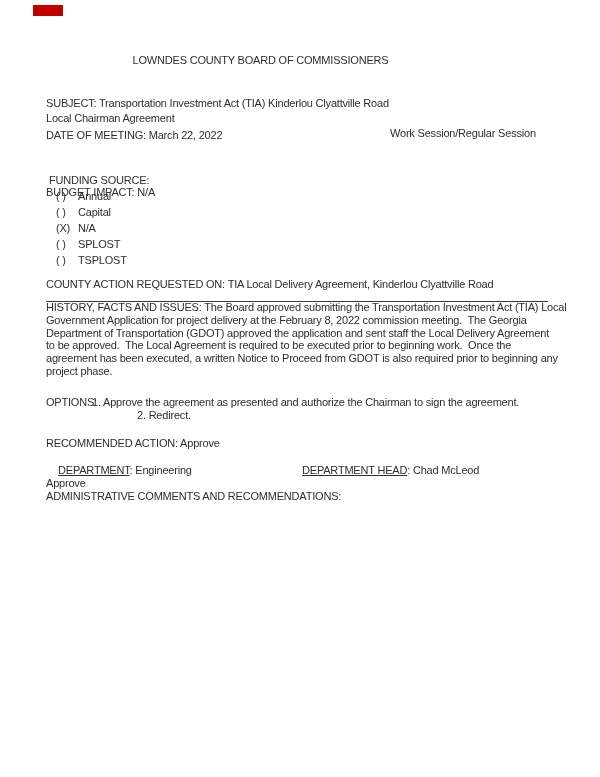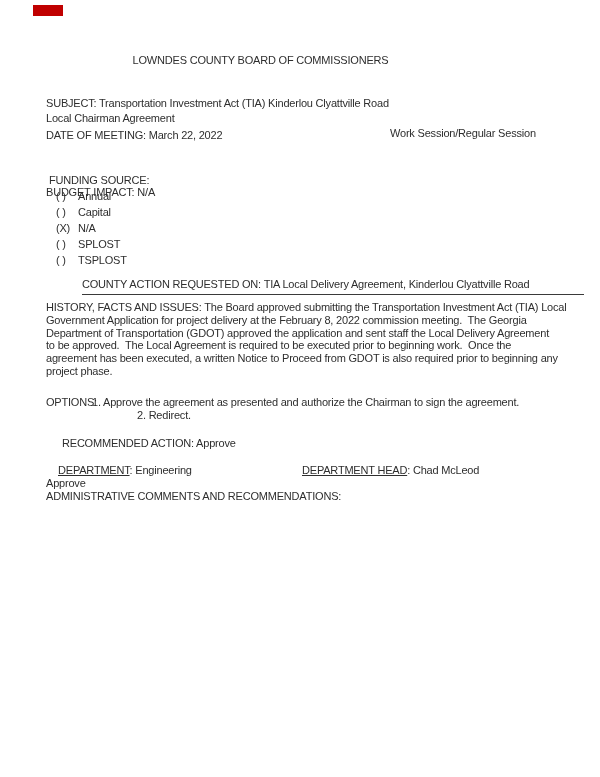--- a/index.html
+++ b/index.html
@@ -32,23 +32,22 @@
   .subject-block {
     position: absolute;
     left: 46px; top: 96px;
     width: 480px;
     line-height: 15px;
   }
   .county-action {
     position: absolute;
     left: 46px; top: 278px;
     width: 502px;
-    padding-bottom: 3px;
+    padding-bottom: 10px;
     border-bottom: 1.5px solid #3a3a3a;
-    margin-left: 36px;
   }
   .history {
     position: absolute;
     left: 46px; top: 301px;
     width: 548px;
     line-height: 12.8px;
     white-space: pre;
   }
   .funding-row { position: absolute; left: 0; width: 600px; }
   .funding-mark { position: absolute; left: 56px; }
@@ -106,21 +105,21 @@
 Government Application for project delivery at the February 8, 2022 commission meeting.  The Georgia
 Department of Transportation (GDOT) approved the application and sent staff the Local Delivery Agreement
 to be approved.  The Local Agreement is required to be executed prior to beginning work.  Once the
 agreement has been executed, a written Notice to Proceed from GDOT is also required prior to beginning any
 project phase.</div>
 
   <div class="abs" style="left:46px; top:396px;">OPTIONS:</div>
   <div class="abs" style="left:92px; top:396px;">1. Approve the agreement as presented and authorize the Chairman to sign the agreement.</div>
   <div class="options-line2">2. Redirect.</div>
 
-  <div class="abs" style="left:62px; top:437px;">RECOMMENDED ACTION: Approve</div>
+  <div class="abs" style="left:46px; top:437px;">RECOMMENDED ACTION: Approve</div>
 
   <div class="abs" style="left:46px; top:464px;padding-left:12px;">
     <span class="underlined dept-label">DEPARTMENT</span><span class="dept-value">: Engineering</span>
   </div>
   <div class="abs" style="left:302px; top:464px;">
     <span class="underlined dept-label">DEPARTMENT HEAD</span><span class="dept-value">: Chad McLeod</span>
   </div>
 
   <div class="abs" style="left:46px; top:490px;">ADMINISTRATIVE COMMENTS AND RECOMMENDATIONS:</div>
   <div class="abs" style="left:46px; top:477px;">Approve</div>

